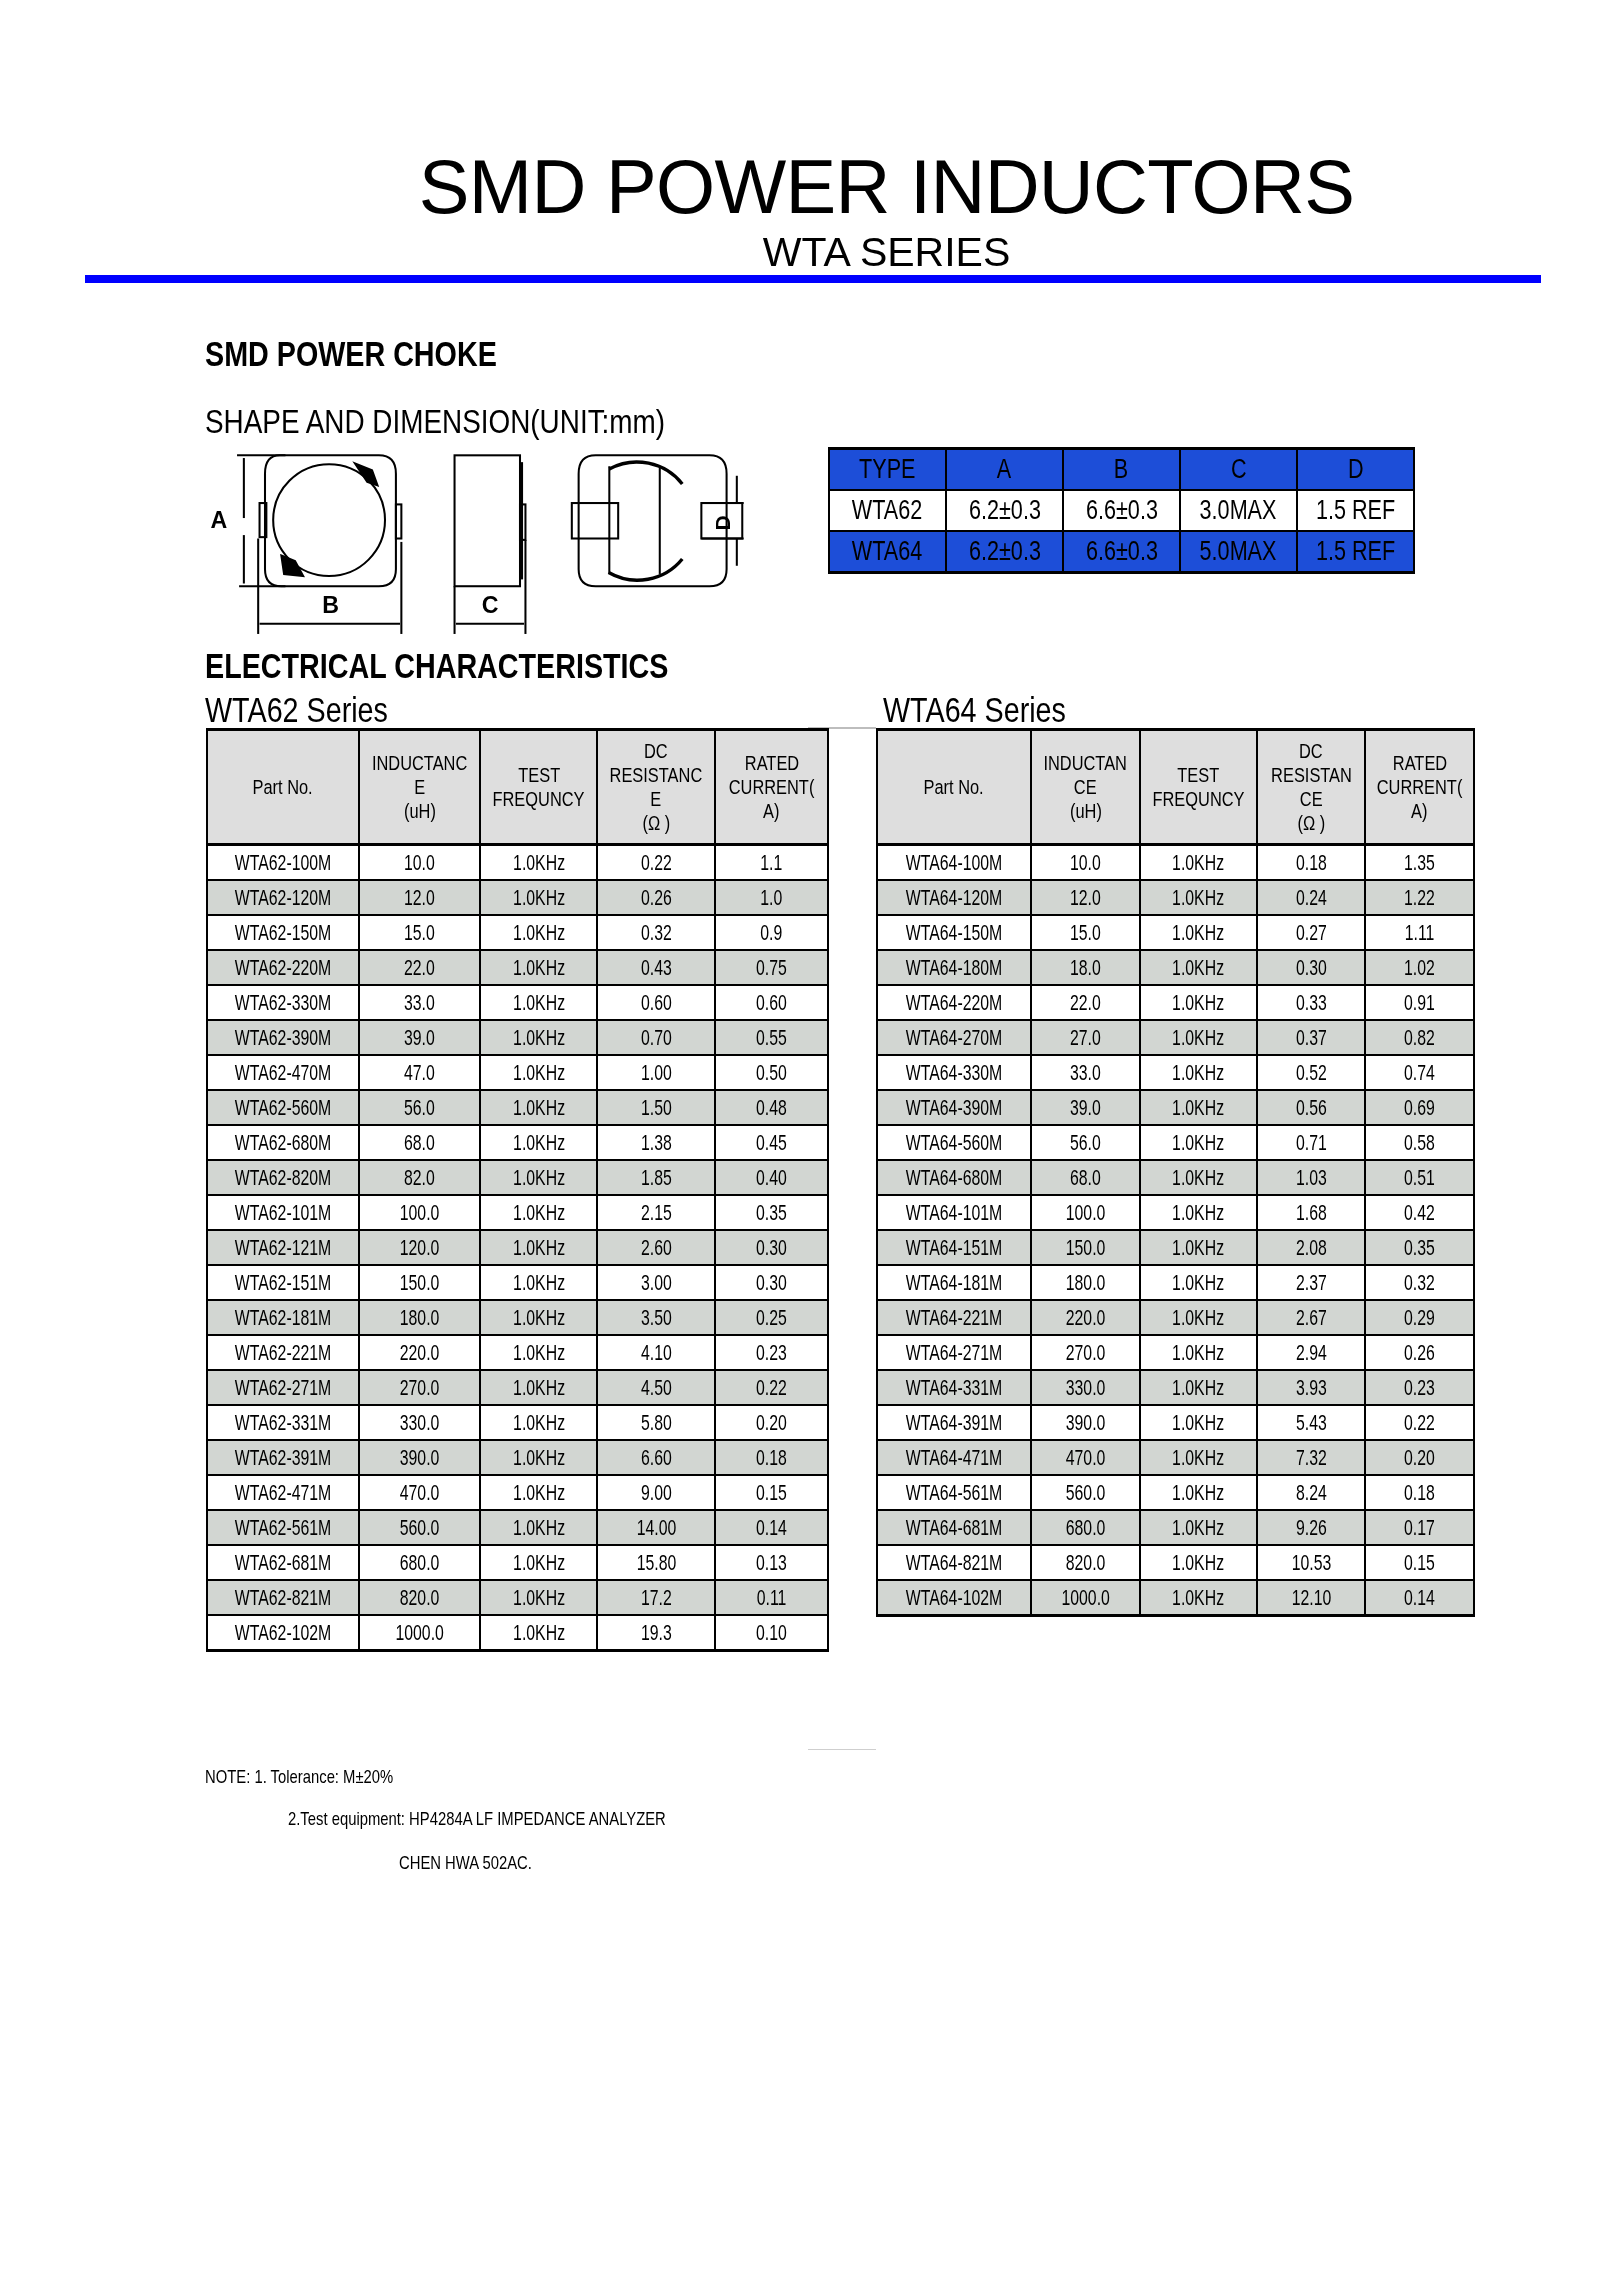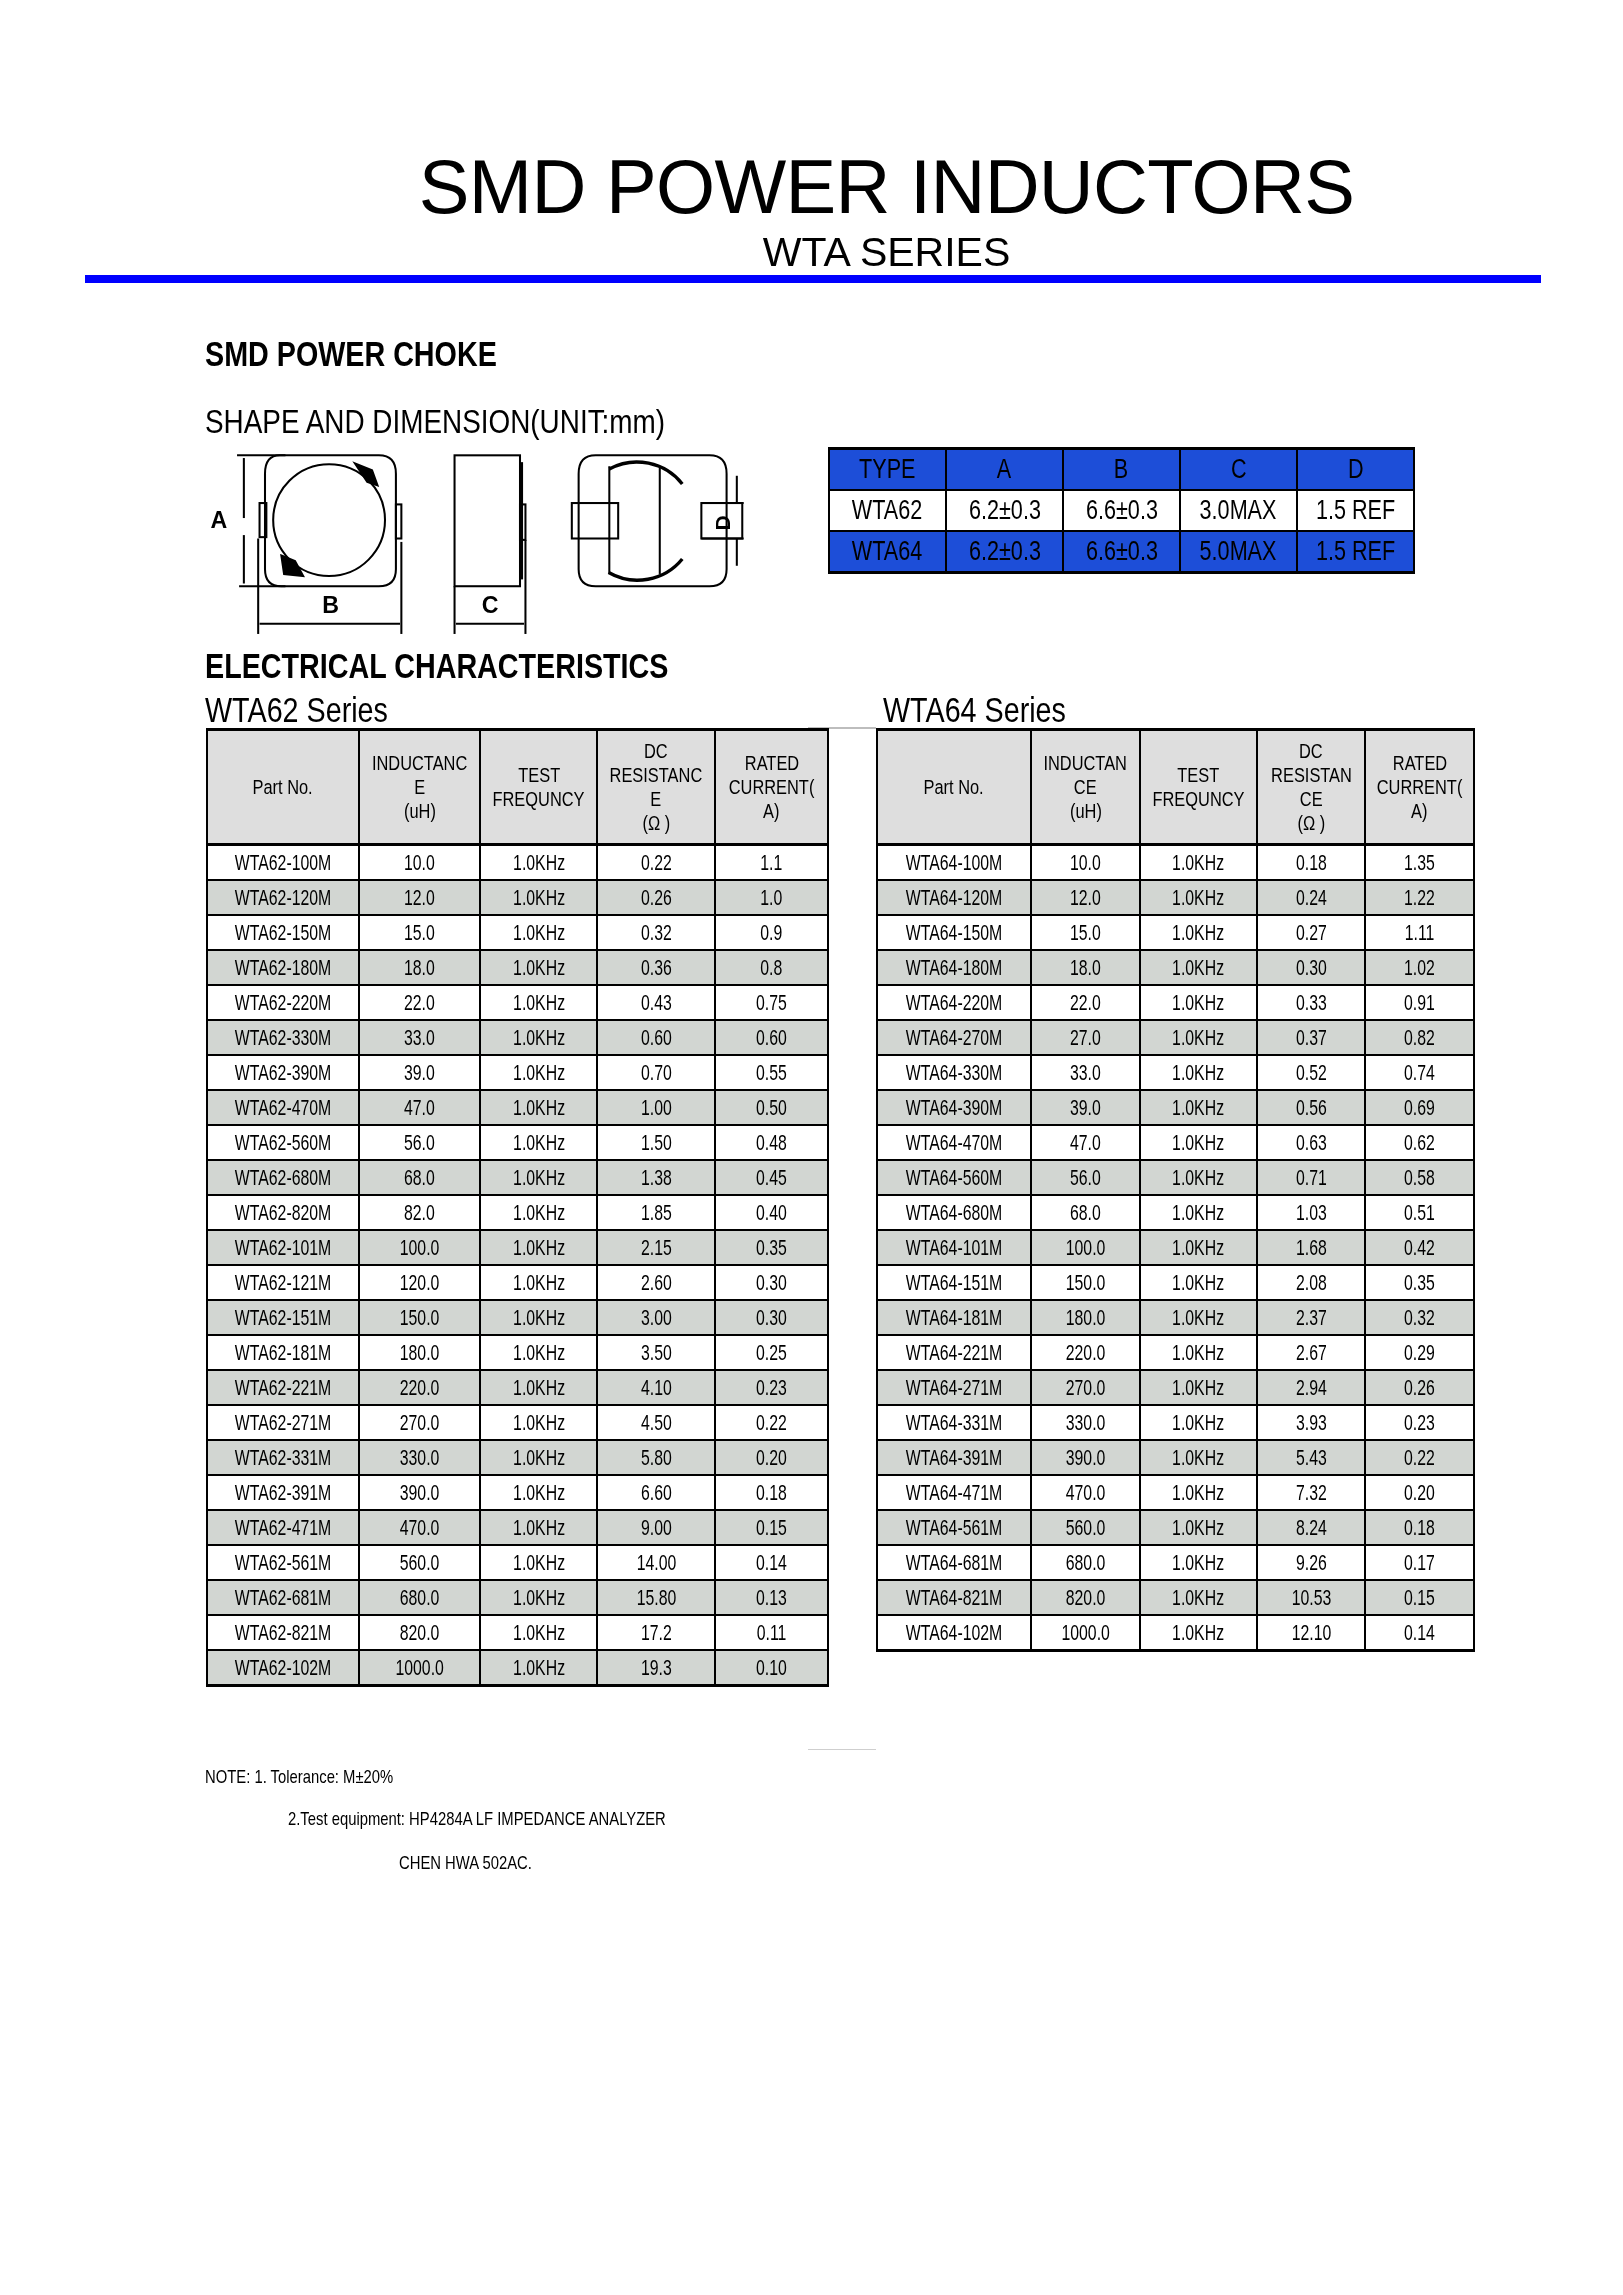--- a/index.html
+++ b/index.html
@@ -174,27 +174,20 @@
         <td><span>1.0</span></td>
       </tr>
       <tr>
         <td><span>WTA62-150M</span></td>
         <td><span>15.0</span></td>
         <td><span>1.0KHz</span></td>
         <td><span>0.32</span></td>
         <td><span>0.9</span></td>
       </tr>
       <tr>
-        <td><span>WTA62-180M</span></td>
-        <td><span>18.0</span></td>
-        <td><span>1.0KHz</span></td>
-        <td><span>0.36</span></td>
-        <td><span>0.8</span></td>
-      </tr>
-      <tr>
         <td><span>WTA62-220M</span></td>
         <td><span>22.0</span></td>
         <td><span>1.0KHz</span></td>
         <td><span>0.43</span></td>
         <td><span>0.75</span></td>
       </tr>
       <tr>
         <td><span>WTA62-330M</span></td>
         <td><span>33.0</span></td>
         <td><span>1.0KHz</span></td>
@@ -398,27 +391,20 @@
         <td><span>0.74</span></td>
       </tr>
       <tr>
         <td><span>WTA64-390M</span></td>
         <td><span>39.0</span></td>
         <td><span>1.0KHz</span></td>
         <td><span>0.56</span></td>
         <td><span>0.69</span></td>
       </tr>
       <tr>
-        <td><span>WTA64-470M</span></td>
-        <td><span>47.0</span></td>
-        <td><span>1.0KHz</span></td>
-        <td><span>0.63</span></td>
-        <td><span>0.62</span></td>
-      </tr>
-      <tr>
         <td><span>WTA64-560M</span></td>
         <td><span>56.0</span></td>
         <td><span>1.0KHz</span></td>
         <td><span>0.71</span></td>
         <td><span>0.58</span></td>
       </tr>
       <tr>
         <td><span>WTA64-680M</span></td>
         <td><span>68.0</span></td>
         <td><span>1.0KHz</span></td>

